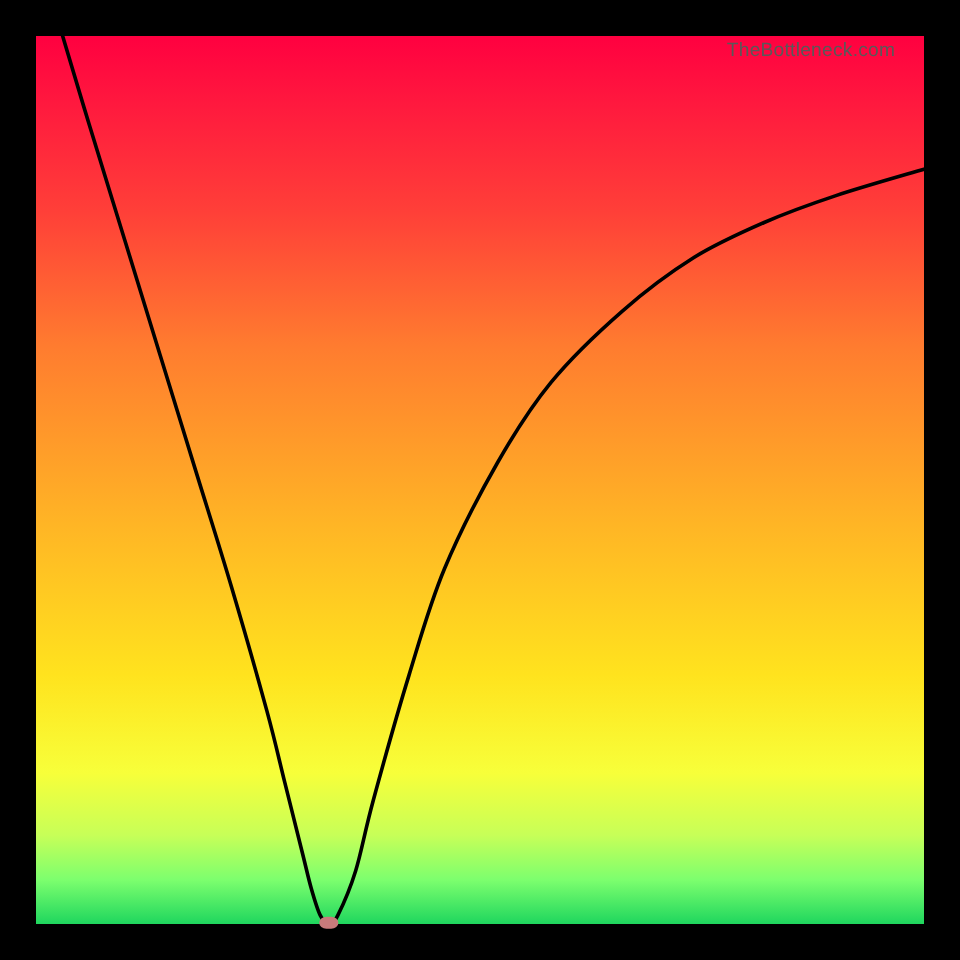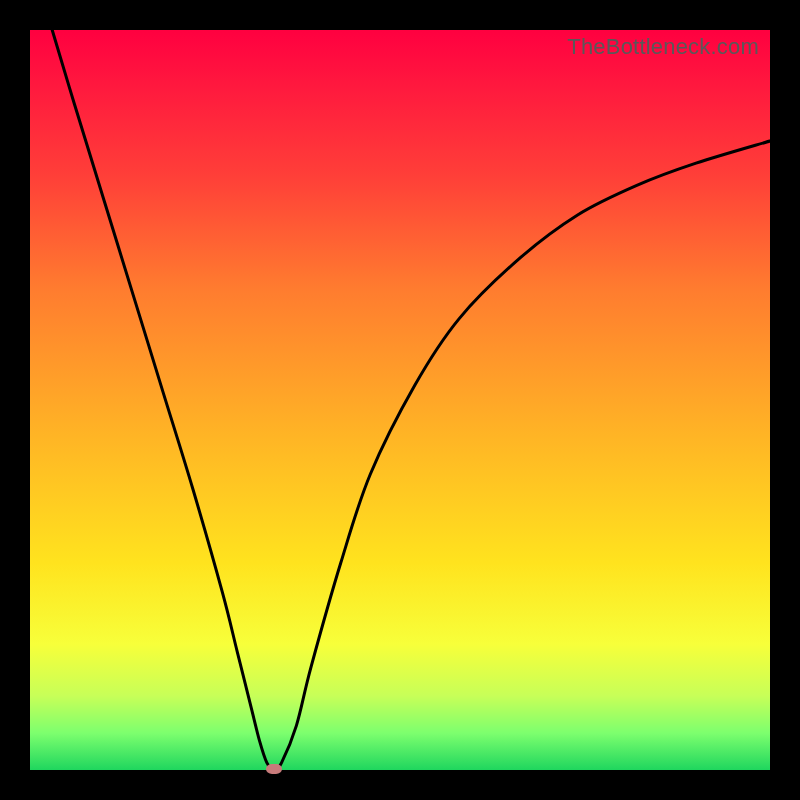--- a/index.html
+++ b/index.html
@@ -34,23 +34,23 @@
       #ffe31e 72%,
       #f7ff3a 83%,
       #c7ff58 90%,
       #7dff6e 95%,
       #1fd65e 100%
     );
   }
   .watermark {
     position: absolute;
     top: 4px;
-    right: 11px;
+    right: 24px;
     color: #595959;
-    font-size: 22px;
+    font-size: 16px;
     font-weight: 400;
     letter-spacing: 0.2px;
     user-select: none;
   }
   svg.curve {
     position: absolute;
     left: 0;
     top: 0;
     width: 740px;
     height: 740px;

